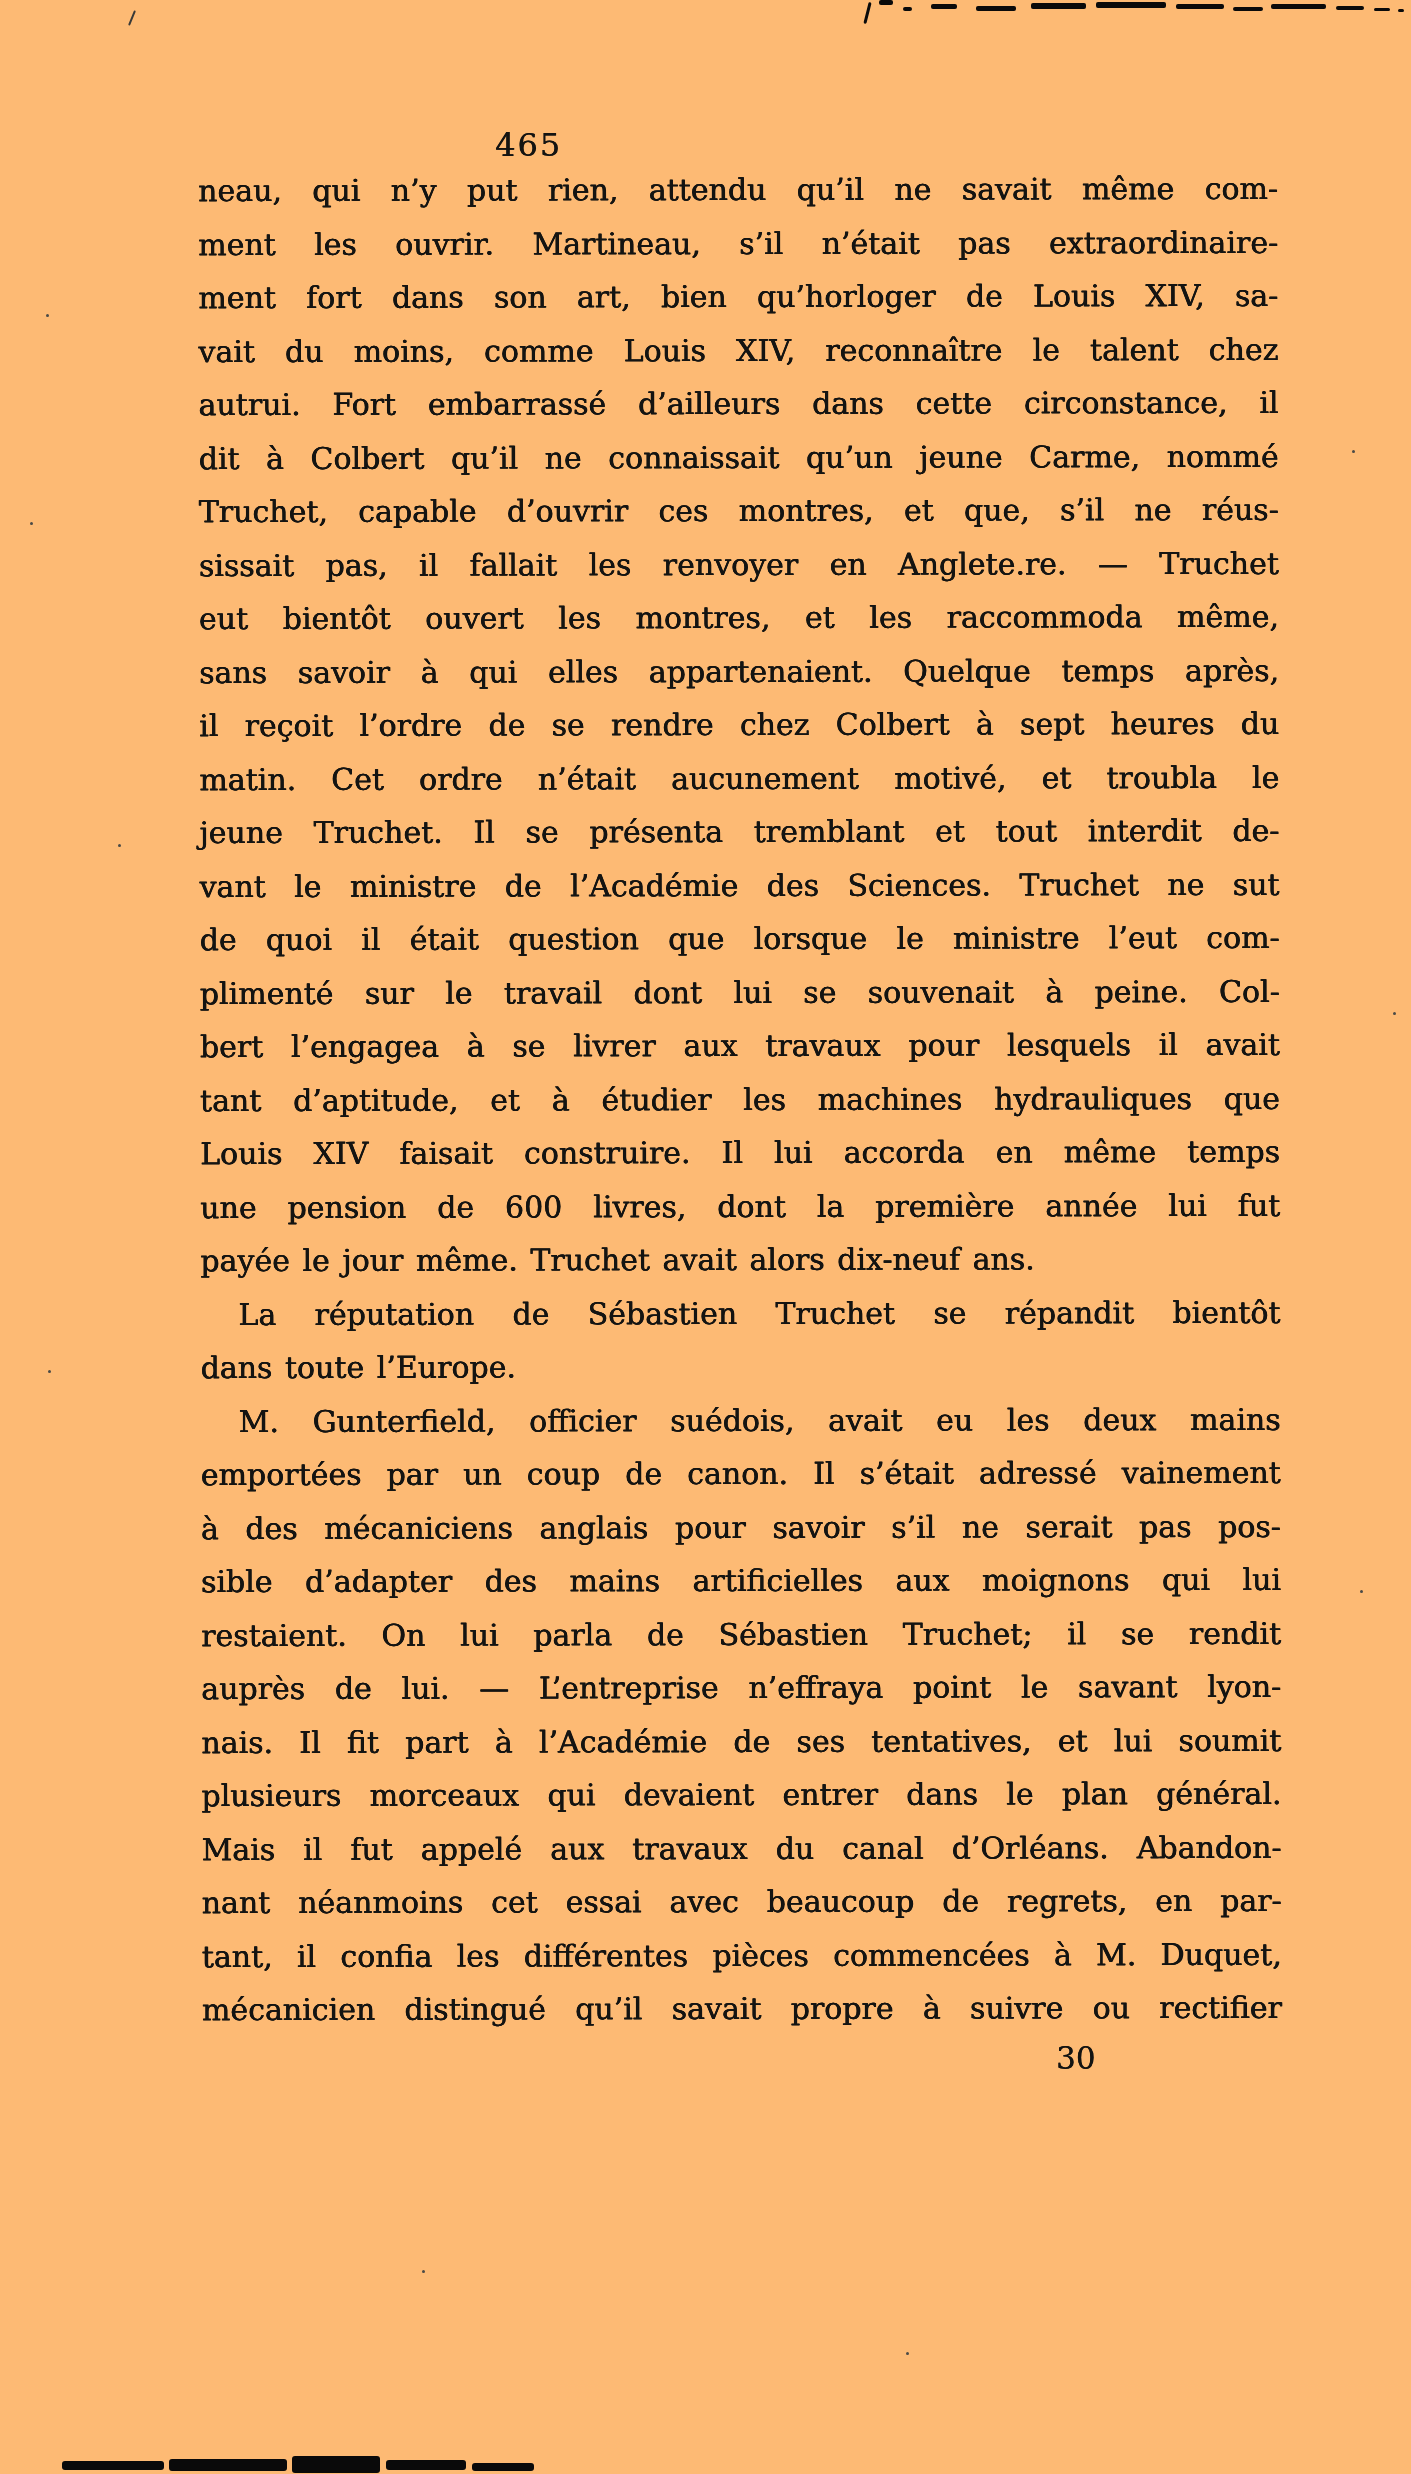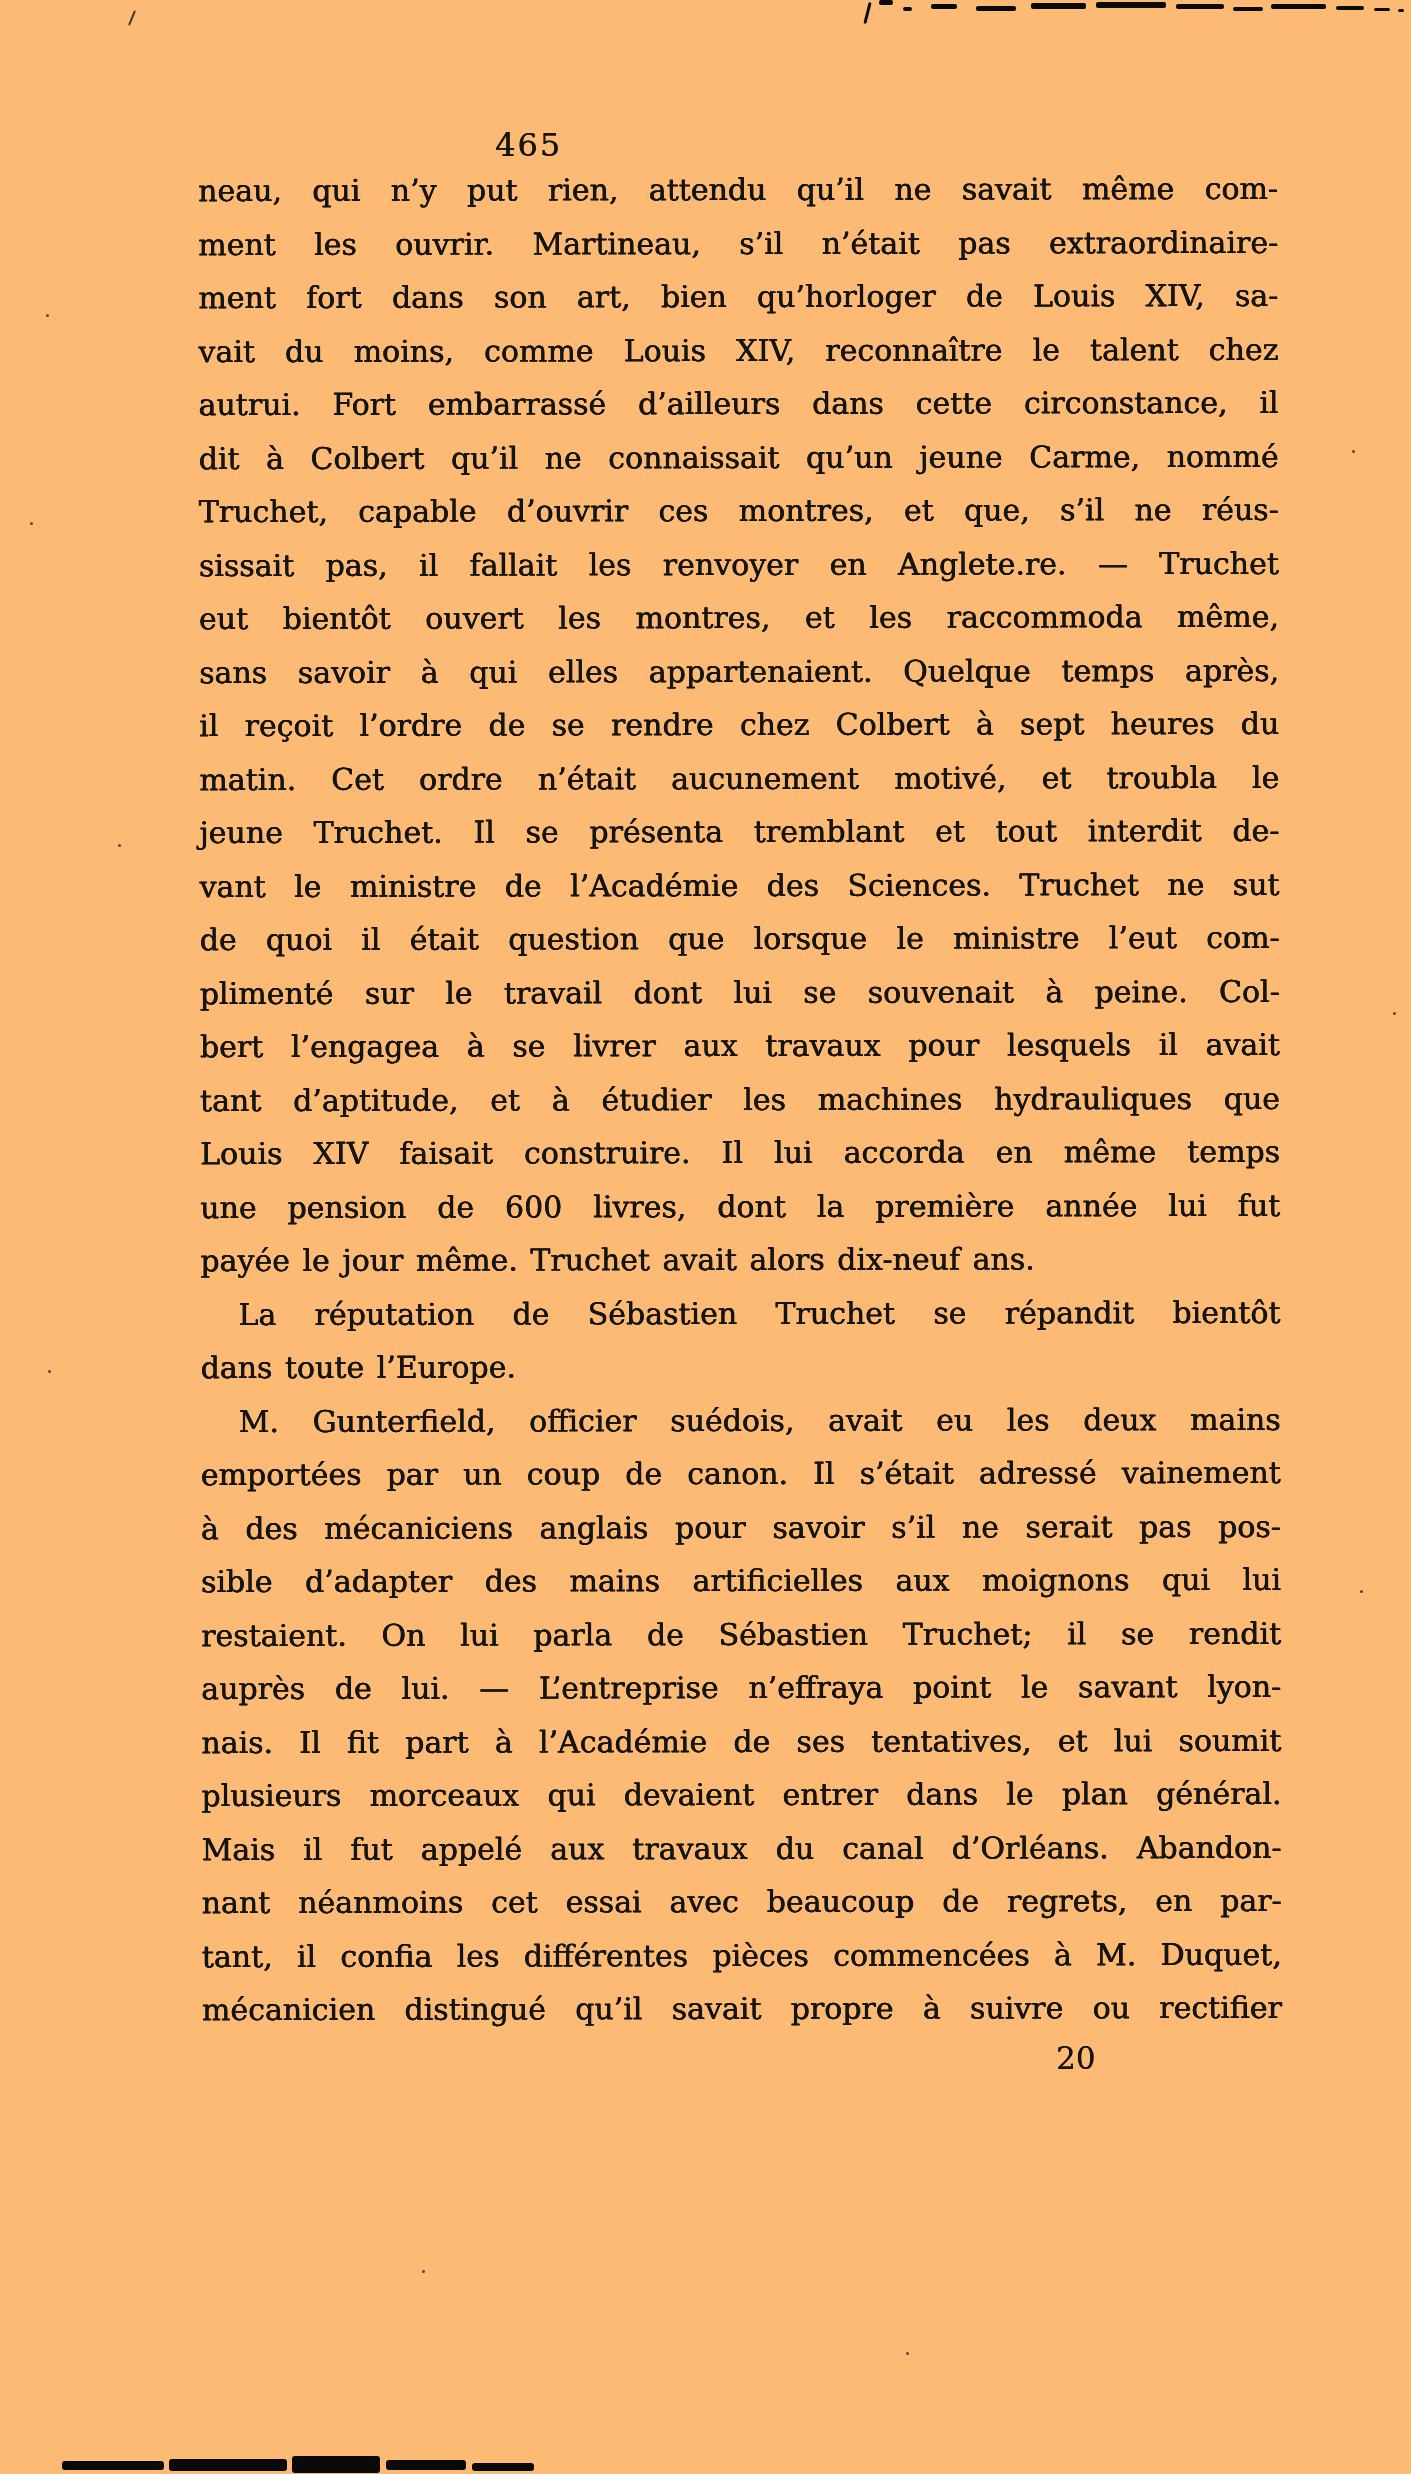--- a/index.html
+++ b/index.html
@@ -123,21 +123,21 @@
       <div class="line">restaient. On lui parla de Sébastien Truchet; il se rendit</div>
       <div class="line">auprès de lui. — L’entreprise n’effraya point le savant lyon-</div>
       <div class="line">nais. Il fit part à l’Académie de ses tentatives, et lui soumit</div>
       <div class="line">plusieurs morceaux qui devaient entrer dans le plan général.</div>
       <div class="line">Mais il fut appelé aux travaux du canal d’Orléans. Abandon-</div>
       <div class="line">nant néanmoins cet essai avec beaucoup de regrets, en par-</div>
       <div class="line">tant, il confia les différentes pièces commencées à M. Duquet,</div>
       <div class="line">mécanicien distingué qu’il savait propre à suivre ou rectifier</div>
     </div>
 
-  <div class="sig">20</div>
+  <div class="sig">30</div>
 
   <div class="bottomstrip">
     <div class="art" style="left:62px;  top:2461px; width:102px; height:9px;"></div>
     <div class="art" style="left:169px; top:2459px; width:118px; height:12px;"></div>
     <div class="art" style="left:292px; top:2456px; width:88px;  height:17px;"></div>
     <div class="art" style="left:386px; top:2460px; width:80px;  height:10px;"></div>
     <div class="art" style="left:472px; top:2463px; width:62px;  height:8px;"></div>
   </div>
 
   <div>

